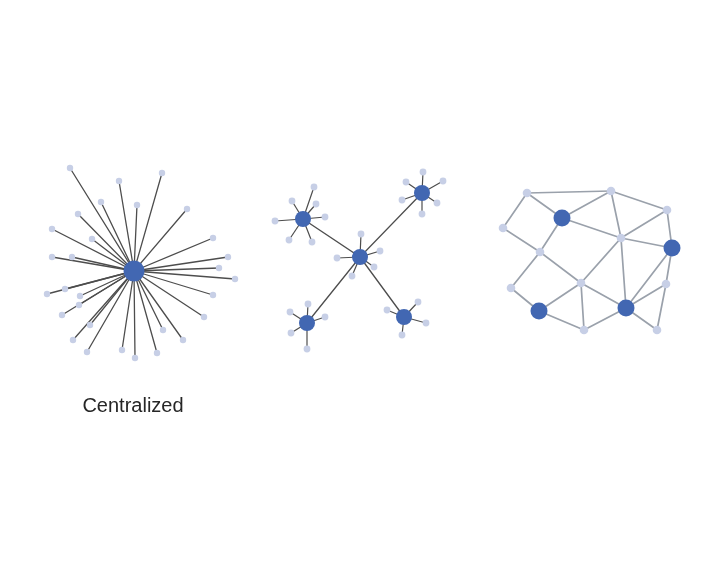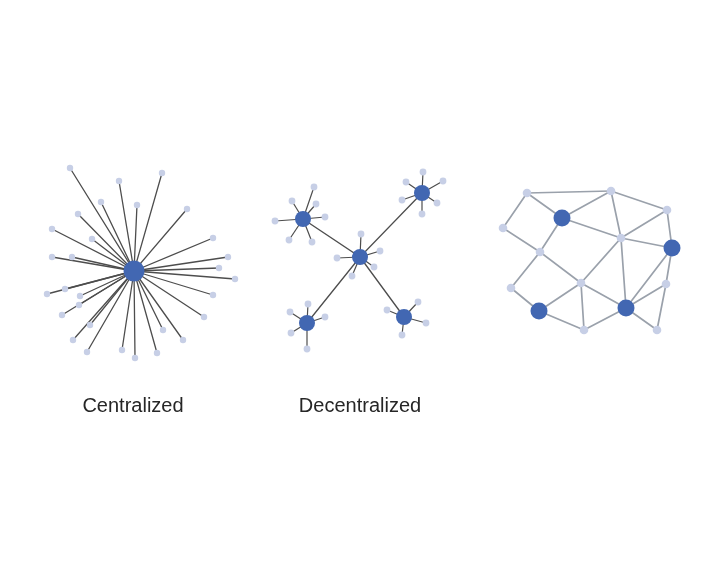--- a/index.html
+++ b/index.html
@@ -196,14 +196,13 @@
         <circle cx="584" cy="330" r="4.3" fill="#c7cfe6"></circle>
         <circle cx="657" cy="330" r="4.3" fill="#c7cfe6"></circle>
         <circle cx="666" cy="284" r="4.3" fill="#c7cfe6"></circle>
         <circle cx="562" cy="218" r="8.5" fill="#4267b2"></circle>
         <circle cx="672" cy="248" r="8.5" fill="#4267b2"></circle>
         <circle cx="539" cy="311" r="8.5" fill="#4267b2"></circle>
         <circle cx="626" cy="308" r="8.5" fill="#4267b2"></circle>
       </g>
     </svg>
   <div class="net-label l1">Centralized</div>
-  <div class="net-label l2">Decentralized</div>
 </div>
 
 </body></html>

